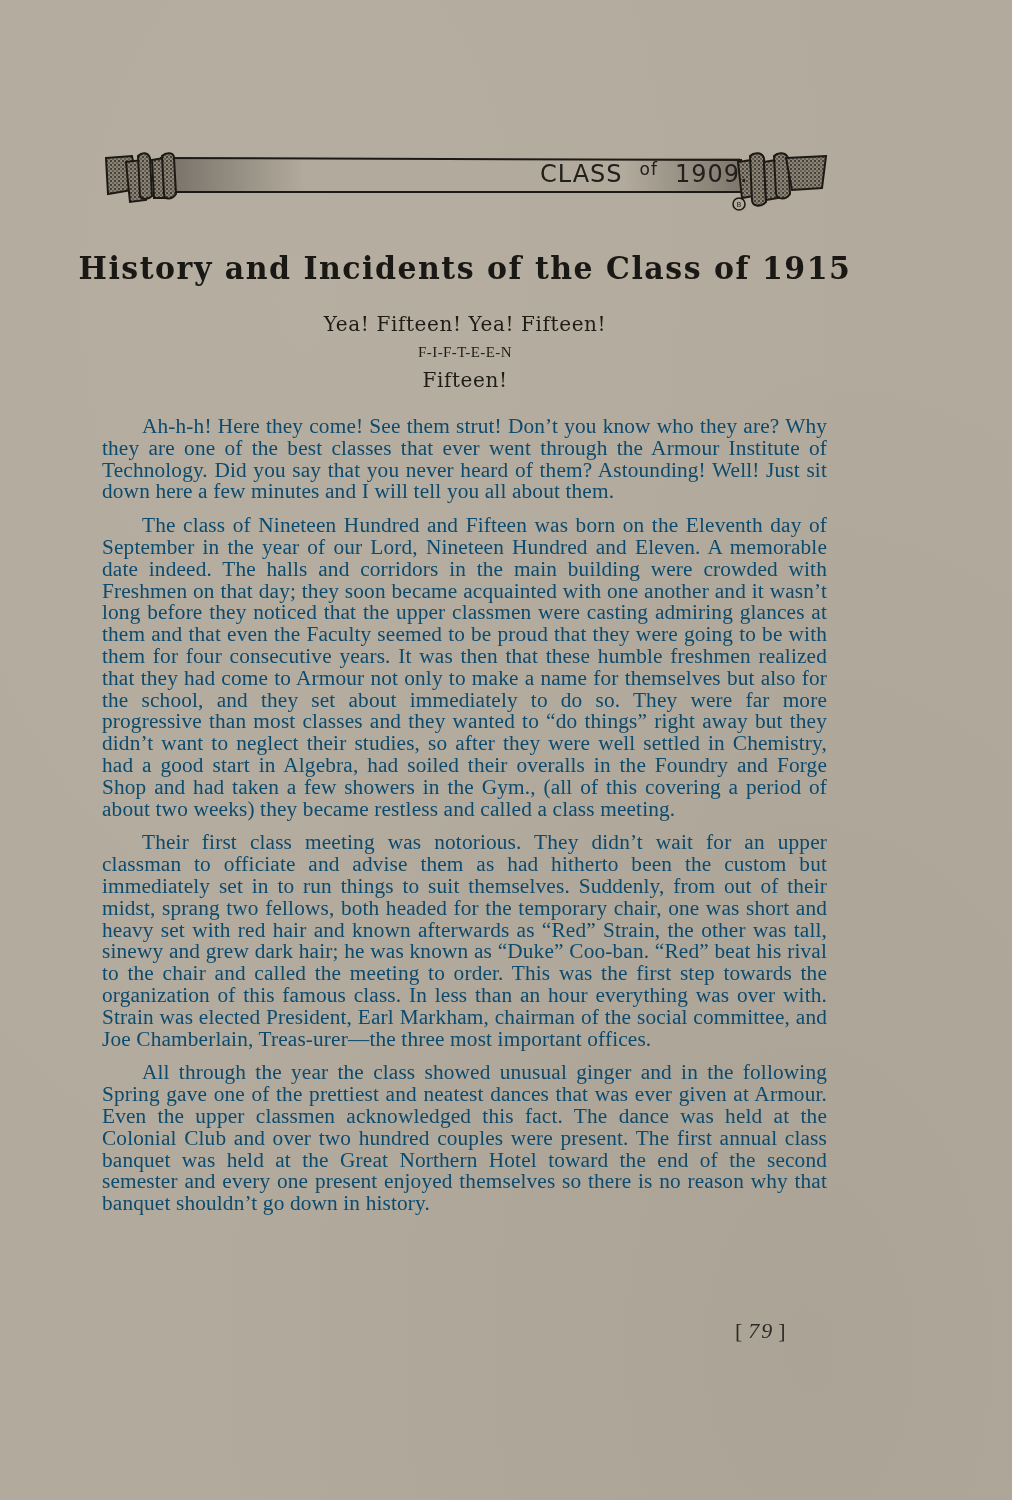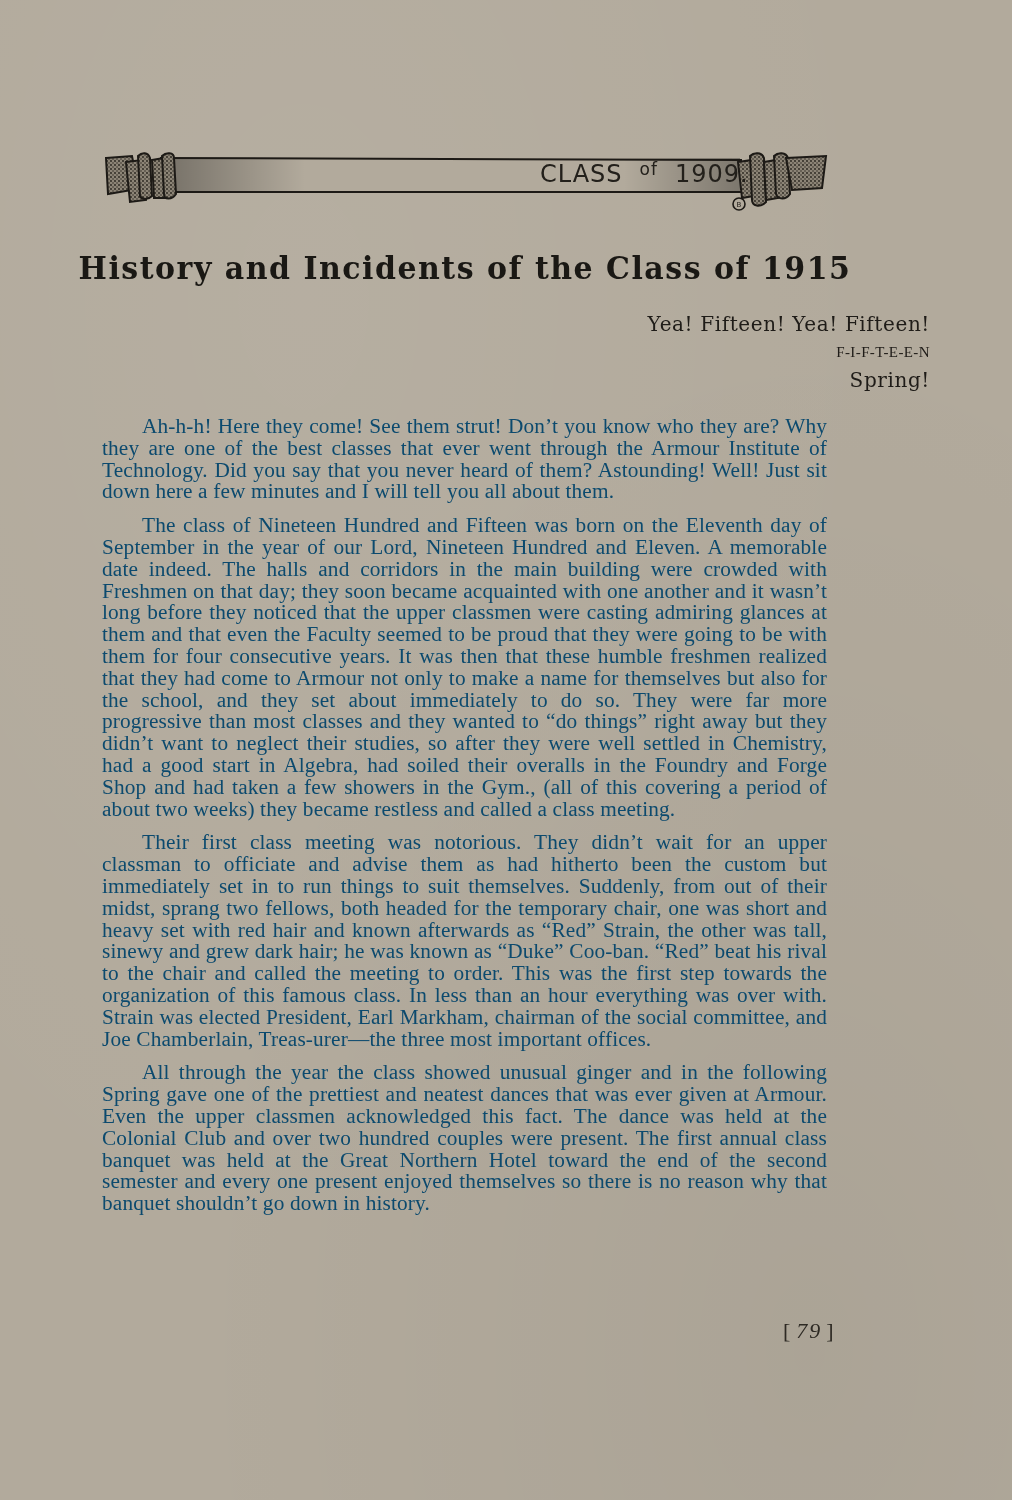--- a/index.html
+++ b/index.html
@@ -64,21 +64,21 @@
       color: #1a1814;
       transform: scaleY(1.08);
     }
 
     
     .cheer {
       position: absolute;
       left: 0;
       width: 930px;
       top: 310px;
-      text-align: right;
+      text-align: center;
       font-family: "DejaVu Serif", serif;
       font-size: 20px;
       line-height: 28px;
       letter-spacing: 0.6px;
       color: #1f1c18;
     }
     .cheer div { white-space: nowrap; }
     .cheer .spell { font-family: "Liberation Serif", serif; font-size: 15px; letter-spacing: 0.4px; }
 
     
@@ -95,21 +95,21 @@
       letter-spacing: 0.15px;
     }
     .article p {
       margin: 0 0 12px 0;
       text-indent: 40px;
     }
 
     
     .page-number {
       position: absolute;
-      left: 783px;
+      left: 735px;
       top: 1318px;
       font-family: "Liberation Serif", serif;
       font-size: 22px;
       color: #2e2a24;
       letter-spacing: 2px;
     }
     .page-number .num { font-style: italic; margin: 0 4px; }
   </style>
 </head>
 <body>
@@ -168,21 +168,21 @@
   <div class="banner-label">
     <span>CLASS</span><span class="of">of</span><span>1909.</span>
   </div>
 </div>
 
 <h1 class="title" style="margin:0;">History and Incidents of the Class of 1915</h1>
 
 <div class="cheer">
   <div>Yea! Fifteen! Yea! Fifteen!</div>
   <div class="spell">F-I-F-T-E-E-N</div>
-  <div>Spring!</div>
+  <div>Fifteen!</div>
 </div>
 
 <div class="article">
   <p>Ah-h-h! Here they come! See them strut! Don’t you know who they are? Why they are one of the best classes that ever went through the Armour Institute of Technology. Did you say that you never heard of them? Astounding! Well! Just sit down here a few minutes and I will tell you all about them.</p>
   <p>The class of Nineteen Hundred and Fifteen was born on the Eleventh day of September in the year of our Lord, Nineteen Hundred and Eleven. A memorable date indeed. The halls and corridors in the main building were crowded with Freshmen on that day; they soon became acquainted with one another and it wasn’t long before they noticed that the upper classmen were casting admiring glances at them and that even the Faculty seemed to be proud that they were going to be with them for four consecutive years. It was then that these humble freshmen realized that they had come to Armour not only to make a name for themselves but also for the school, and they set about immediately to do so. They were far more progressive than most classes and they wanted to “do things” right away but they didn’t want to neglect their studies, so after they were well settled in Chemistry, had a good start in Algebra, had soiled their overalls in the Foundry and Forge Shop and had taken a few showers in the Gym., (all of this covering a period of about two weeks) they became restless and called a class meeting.</p>
   <p>Their first class meeting was notorious. They didn’t wait for an upper classman to officiate and advise them as had hitherto been the custom but immediately set in to run things to suit themselves. Suddenly, from out of their midst, sprang two fellows, both headed for the temporary chair, one was short and heavy set with red hair and known afterwards as “Red” Strain, the other was tall, sinewy and grew dark hair; he was known as “Duke” Coo-ban. “Red” beat his rival to the chair and called the meeting to order. This was the first step towards the organization of this famous class. In less than an hour everything was over with. Strain was elected President, Earl Markham, chairman of the social committee, and Joe Chamberlain, Treas-urer—the three most important offices.</p>
   <p>All through the year the class showed unusual ginger and in the following Spring gave one of the prettiest and neatest dances that was ever given at Armour. Even the upper classmen acknowledged this fact. The dance was held at the Colonial Club and over two hundred couples were present. The first annual class banquet was held at the Great Northern Hotel toward the end of the second semester and every one present enjoyed themselves so there is no reason why that banquet shouldn’t go down in history.</p>
 </div>
 
 <div class="page-number">

